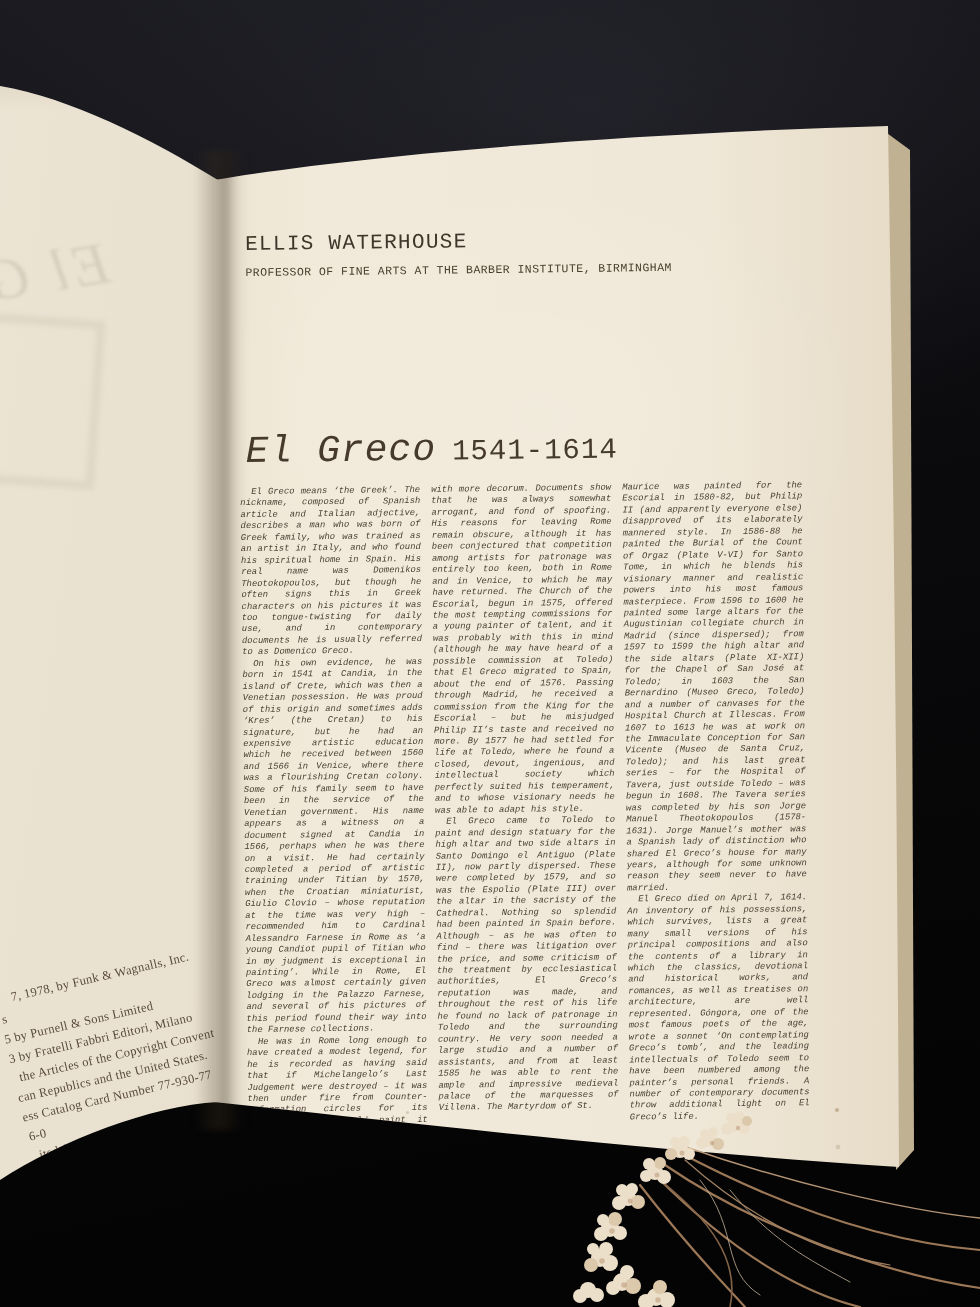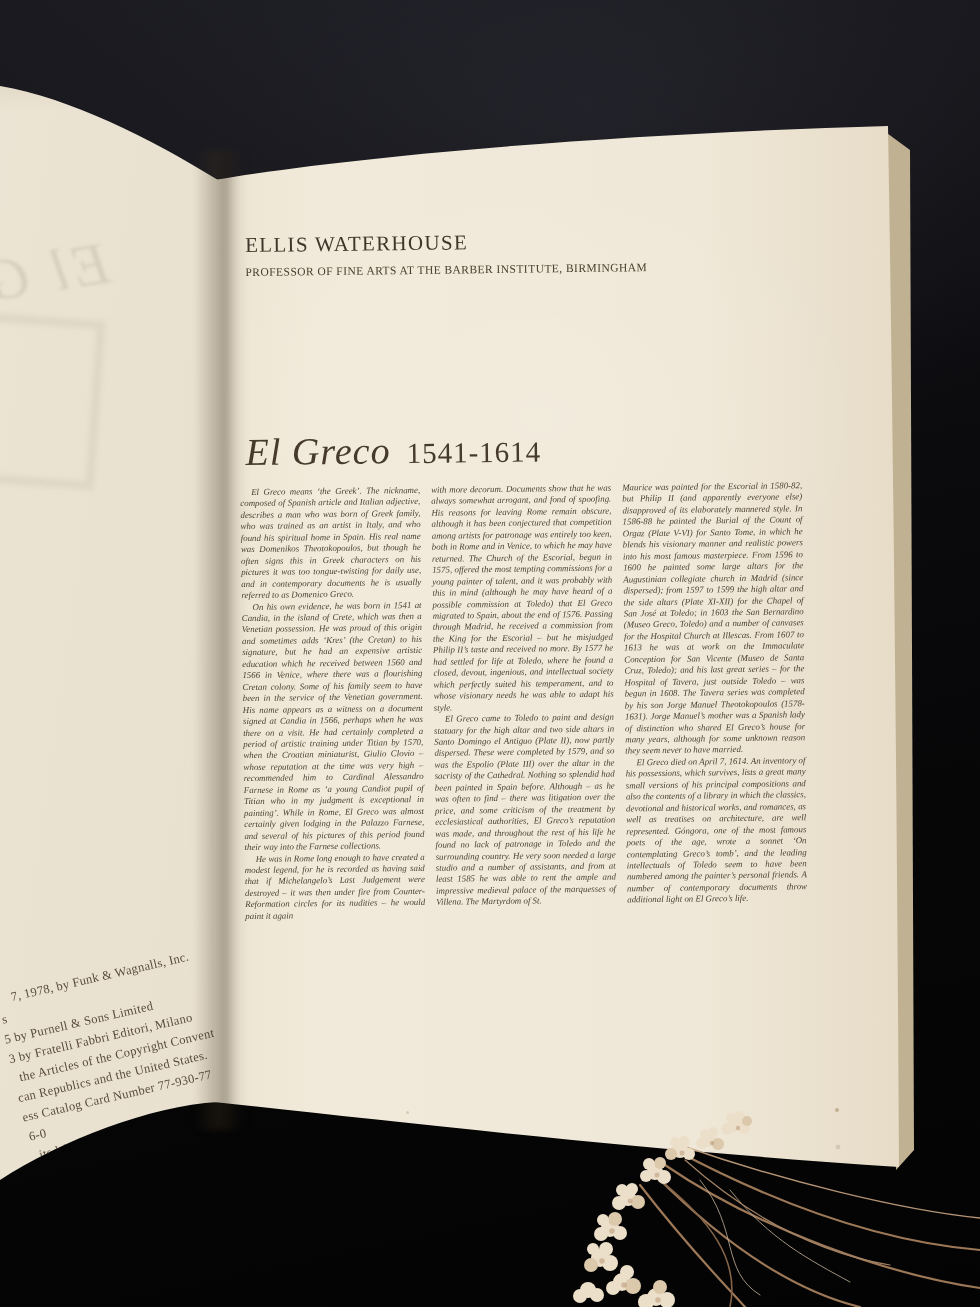--- a/index.html
+++ b/index.html
@@ -26,20 +26,21 @@
     clip-path: path("M 0 86 C 70 98 150 138 218 180 L 218 1102 C 150 1106 62 1140 0 1180 Z");
   }
   .right-page {
     position:absolute; inset:0;
     background:
       linear-gradient(180deg, rgba(145,122,92,0.30) 0px, rgba(145,122,92,0) 80px),
       linear-gradient(0deg, rgba(130,110,85,0.20) 0px, rgba(130,110,85,0) 120px),
       radial-gradient(ellipse 520px 420px at 55% 32%, rgba(255,255,248,0.16), rgba(255,255,248,0) 65%),
       linear-gradient(90deg, #bfae92 0%, #d9ccb3 2.5%, #e9e0cd 7%, #f1e9d9 32%, #efe7d7 72%, #e6dbc6 93%, #d9ccb2 100%);
     clip-path: path("M 214 180 C 380 152 660 132 888 126 C 893 420 897 800 899 1167 C 640 1150 400 1122 214 1102 Z");
+    font-family: Liberation Mono, monospace;
   }
   .gutter-shadow {
     position:absolute; left:194px; top:150px; width:54px; height:980px;
     background: linear-gradient(90deg, rgba(70,55,35,0) 0%, rgba(70,55,35,0.26) 38%, rgba(48,36,22,0.38) 56%, rgba(70,55,35,0.08) 80%, rgba(70,55,35,0) 100%);
     filter: blur(3px);
   }
 
   
   .ghost-text {
     position:absolute; left:-18px; top:238px;

